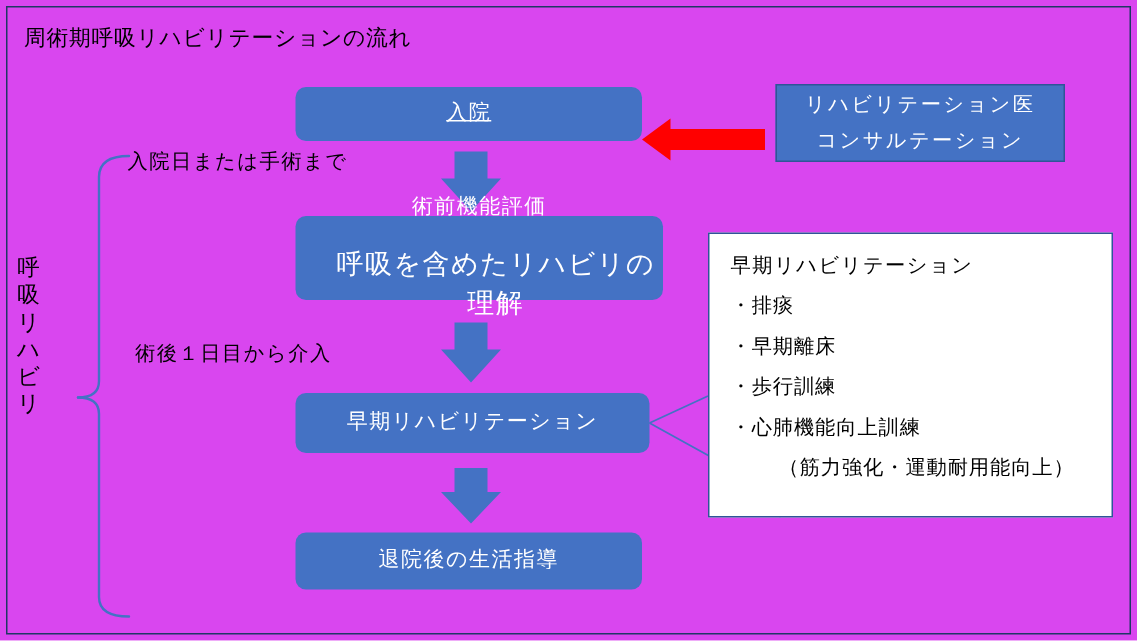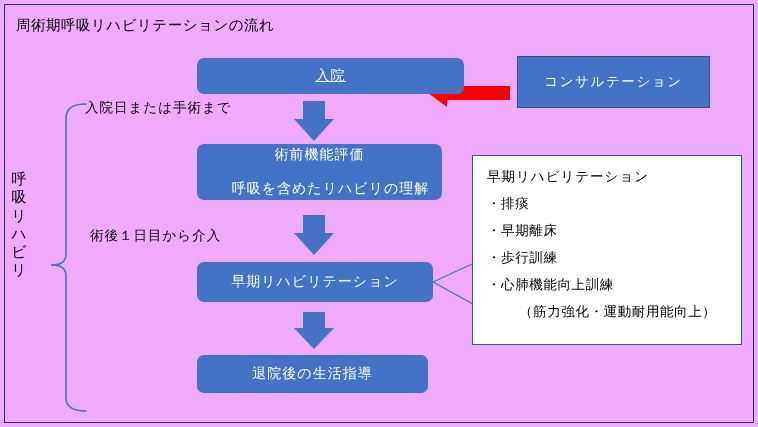--- a/index.html
+++ b/index.html
@@ -5,21 +5,21 @@
   html,body{margin:0;padding:0;background:#ffffff;}
   body{
     font-family:"Liberation Serif","DejaVu Serif",serif;
     color:#000000;
     -webkit-font-smoothing:antialiased;
   }
   #page{
     position:relative;
     width:758px;
     height:427px;
-    background:#f0abfc;
+    background:#d946ef;
     overflow:hidden;
     box-sizing:border-box;
   }
   
   #frame{
     position:absolute;
     left:4px; top:4px;
     width:750px; height:419px;
     border:1px solid #1f3864;
     box-sizing:border-box;
@@ -43,21 +43,21 @@
     display:flex;
     flex-direction:column;
     align-items:center;
     justify-content:center;
     text-align:center;
     font-size:14px;
     letter-spacing:1px;
     line-height:1.45;
     box-sizing:border-box;
   }
-  .fbox .l2{font-size:14px;margin-left:22px;}
+  .fbox .l2{font-size:18px;margin-left:22px;}
 
   
   .cbox{
     position:absolute;
     background:#4472c4;
     border:1px solid #2f5597;
     color:#ffffff;
     display:flex;
     flex-direction:column;
     align-items:center;
@@ -152,38 +152,39 @@
     <g fill="#ff0000">
       <polygon points="510,86 447,86 447,79 428,93 447,107 447,100 510,100"></polygon>
     </g>
 
     <g fill="none" stroke="#4472c4" stroke-width="1.2">
       <path d="M 433,282 L 472,264"></path>
       <path d="M 433,282 L 520,330 L 520,345"></path>
     </g>
   </svg>
 
-  <div class="fbox" style="left:197px; top:58px; width:267px; height:36px;text-decoration:underline;">
+  <div class="fbox" style="left:197px; top:58px; width:231px; height:36px;text-decoration:underline;">
     <div>入院</div>
   </div>
 
   <div class="fbox" style="left:197px; top:144px; width:245px; height:56px;gap:13px;">
     <div>術前機能評価</div>
     <div class="l2">呼吸を含めたリハビリの理解</div>
   </div>
 
   <div class="fbox" style="left:197px; top:355px; width:231px; height:38px;">
     <div>退院後の生活指導</div>
   </div>
 
   <div class="fbox" style="left:197px; top:262px; width:236px; height:40px;">
     <div>早期リハビリテーション</div>
   </div>
 
   <div class="cbox" style="left:517px; top:56px; width:193px; height:52px;">
+    <div>リハビリテーション医</div>
     <div>コンサルテーション</div>
   </div>
 
   <div class="notes">
     <div class="nhead">早期リハビリテーション</div>
     <ul>
       <li>・排痰</li>
       <li>・早期離床</li>
       <li>・歩行訓練</li>
       <li>・心肺機能向上訓練</li>

